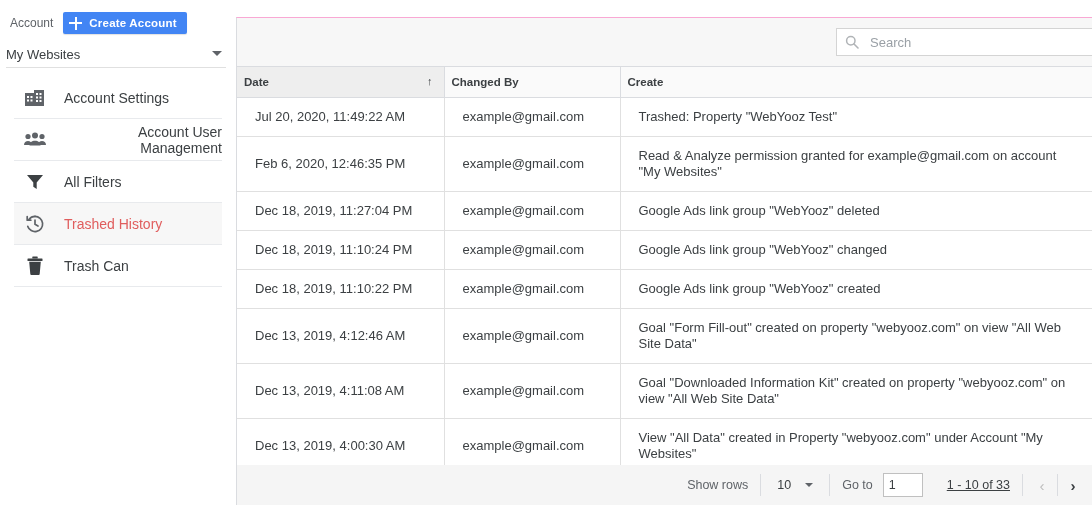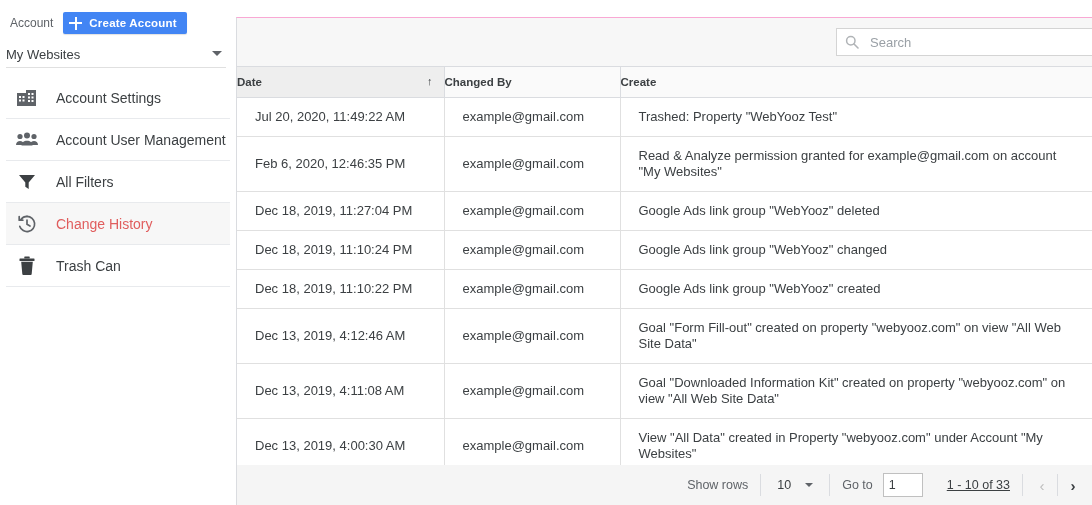--- a/index.html
+++ b/index.html
@@ -85,21 +85,21 @@
     position: absolute;
     right: 4px; top: 9px;
     width: 0; height: 0;
     border-left: 5px solid transparent;
     border-right: 5px solid transparent;
     border-top: 5px solid #5f6368;
   }
 
   .nav {
     margin-top: 9px;
-    padding: 0 6px;
+    padding: 0 14px;
     text-align: right;
   }
   .nav-item {
     display: flex;
     align-items: center;
     height: 42px;
     border-bottom: 1px solid #e8eaed;
     cursor: pointer;
     padding-left: 8px;
   }
@@ -175,21 +175,21 @@
     table-layout: fixed;
   }
   table.ch-table th {
     height: 30px;
     background: #fafafa;
     border-bottom: 1px solid #dadce0;
     font-size: 11.5px;
     font-weight: bold;
     color: #3c4043;
     text-align: left;
-    padding: 0 10px 0 0;
+    padding: 0 10px 0 7px;
     vertical-align: middle;
     cursor: pointer;
   }
   table.ch-table th.sorted {
     background: #eeeeee;
     border-right: 1px solid #dadce0;
     position: relative;
   }
   table.ch-table th.col-changedby { border-right: 1px solid #dadce0; }
   .sort-arrow {
@@ -344,21 +344,21 @@
 
       <div class="nav-item active">
         <span class="nav-icon">
           <svg width="20" height="20" viewBox="0 0 20 20">
             <path d="M10 2.4a7.6 7.6 0 1 1-7.2 10" fill="none" stroke="#5f6368" stroke-width="1.7" stroke-linecap="round"></path>
             <path d="M10 2.4a7.6 7.6 0 0 0-6.1 3.1" fill="none" stroke="#5f6368" stroke-width="1.7" stroke-linecap="round"></path>
             <path d="M2.2 2.6v3.6h3.6" fill="none" stroke="#5f6368" stroke-width="1.7" stroke-linecap="round" stroke-linejoin="round"></path>
             <path d="M10 6.2v4.1l3 1.7" fill="none" stroke="#5f6368" stroke-width="1.7" stroke-linecap="round"></path>
           </svg>
         </span>
-        <span class="nav-label">Change History</span>
+        <span class="nav-label">Trashed History</span>
       </div>
 
       <div class="nav-item">
         <span class="nav-icon">
           <svg width="18" height="20" viewBox="0 0 18 20">
             <rect x="1.5" y="2.6" width="15" height="2.3" rx="0.5" fill="#3c4043"></rect>
             <rect x="6.3" y="0.6" width="5.4" height="2" rx="0.5" fill="#3c4043"></rect>
             <path d="M3.2 5.8h11.6l-1.1 12.3a1 1 0 0 1-1 .9H5.3a1 1 0 0 1-1-.9z" fill="#3c4043"></path>
           </svg>
         </span>

